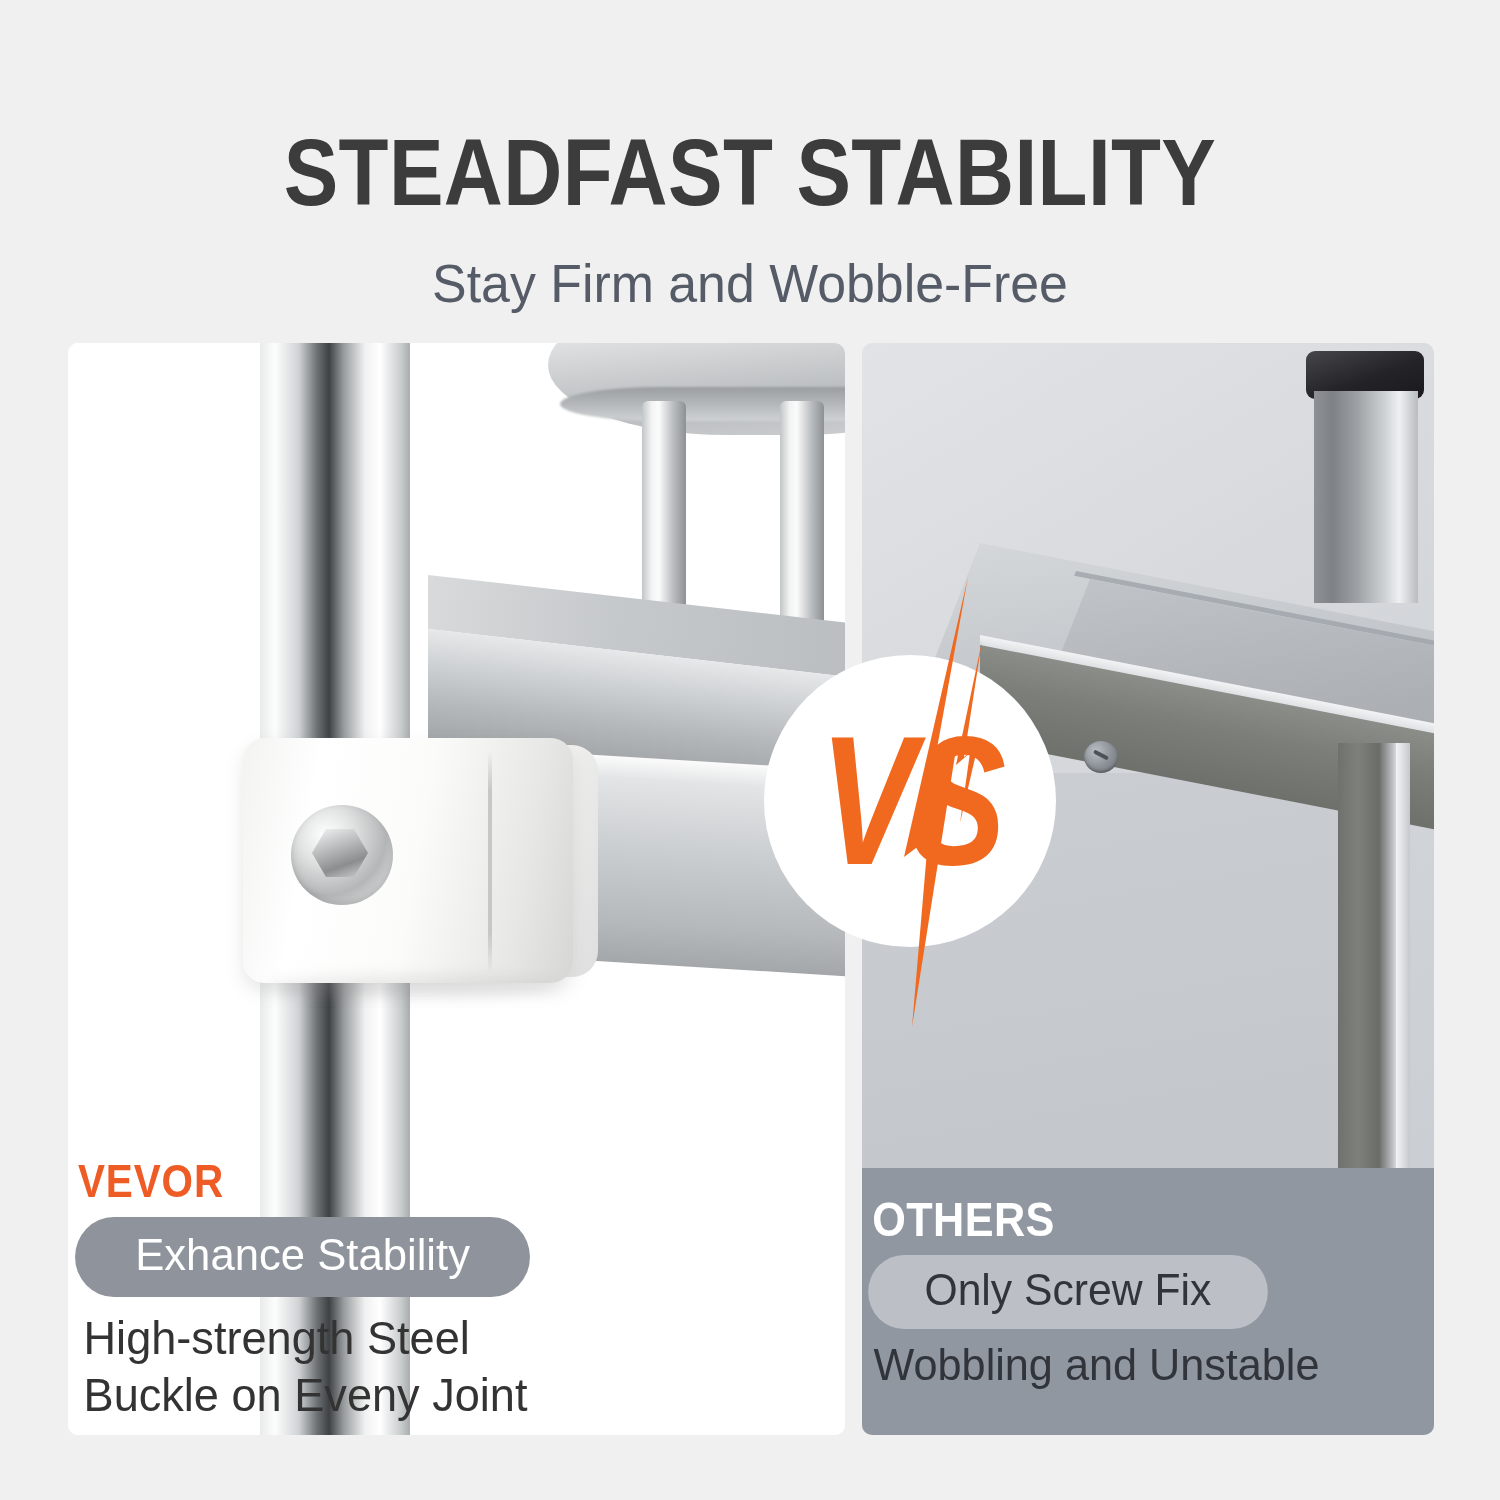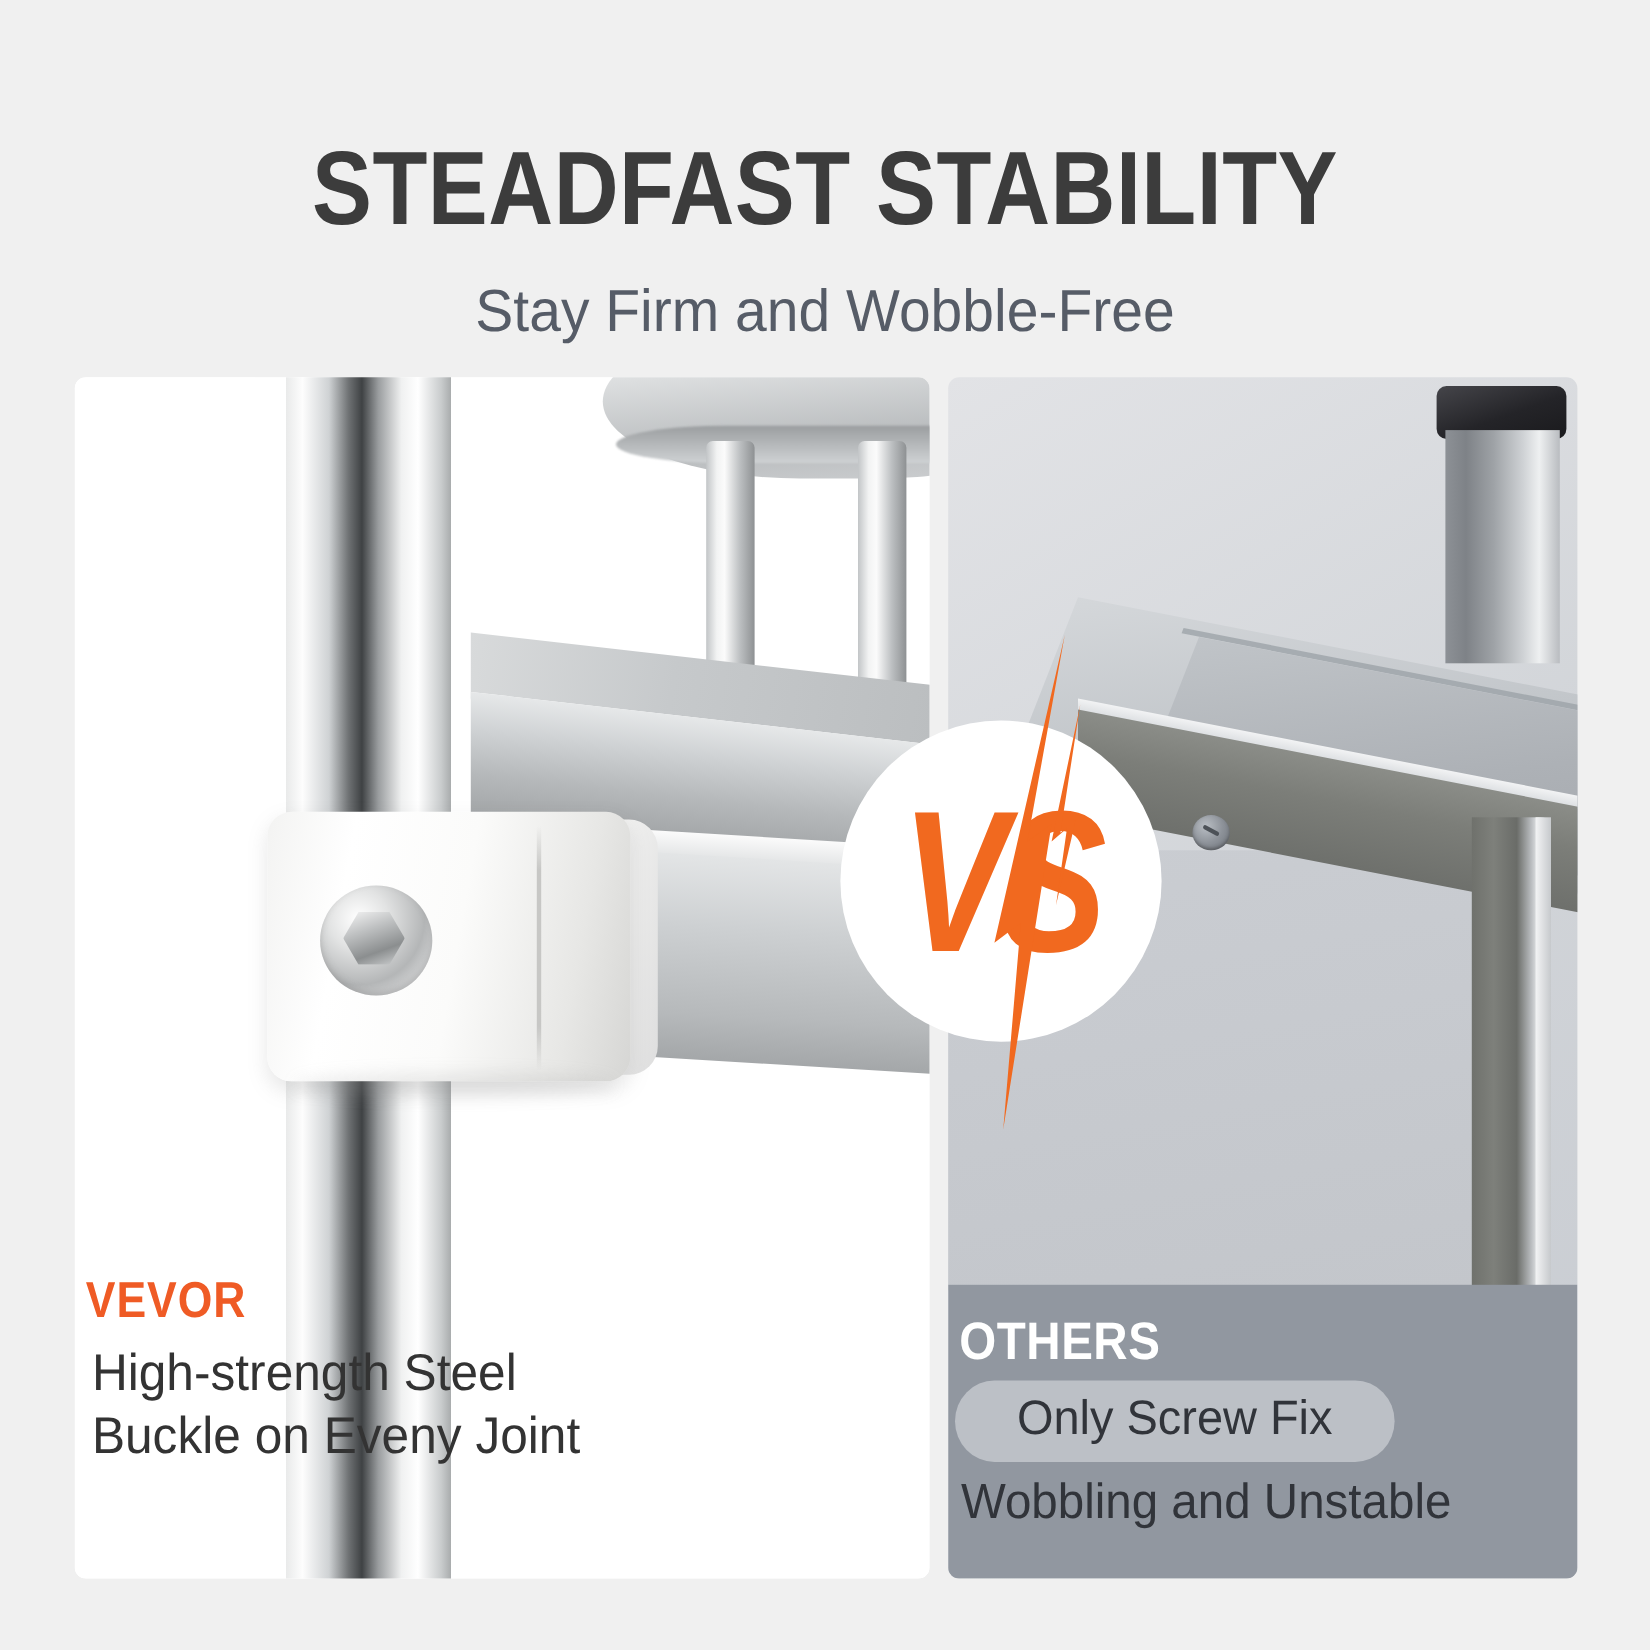--- a/index.html
+++ b/index.html
@@ -506,20 +506,23 @@
   <div class="vs-circle"></div>
   <div class="vs-text">VS</div>
   <svg class="vs-bolt" viewBox="0 0 108 450">
     <polygon points="86,0 52,188 74,172 30,450 46,262 22,280" fill="#f1691f"></polygon>
     <polygon points="100,64 82,180 96,168 78,246 88,176 74,188" fill="#f1691f"></polygon>
   </svg>
 </div>
 
 <div class="left-text">
   <div class="brand">VEVOR</div>
+  <div>
+    <span class="pill-left">Exhance Stability</span>
+  </div>
   <div class="left-desc">High-strength Steel</div>
   <div class="left-desc" style="margin-top:0;">Buckle on Eveny Joint</div>
 </div>
 
 <div class="right-text">
   <div class="others-title">OTHERS</div>
   <div>
     <span class="pill-right">Only Screw Fix</span>
   </div>
   <div class="right-desc">Wobbling and Unstable</div>

